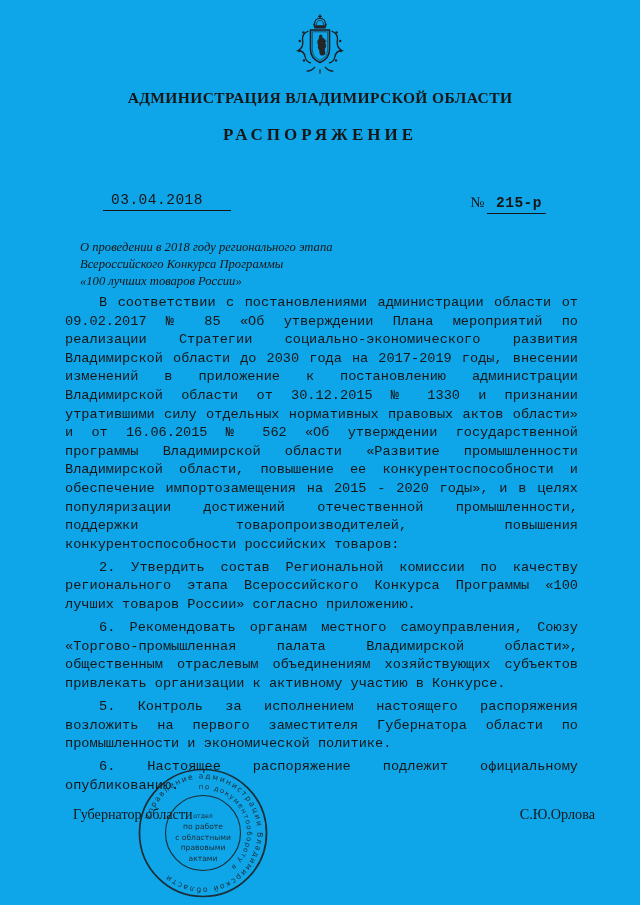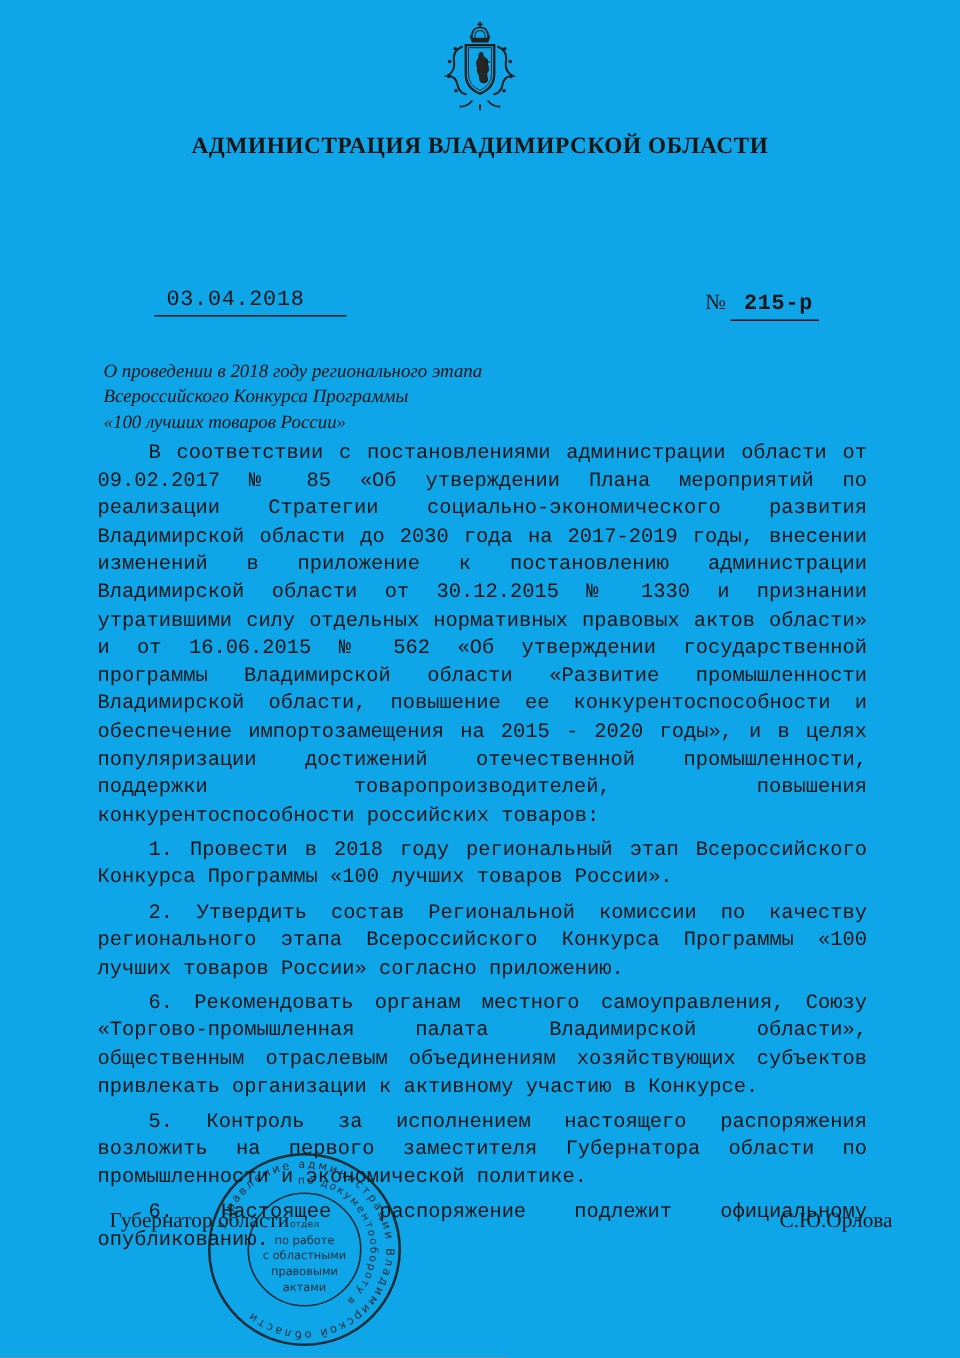--- a/index.html
+++ b/index.html
@@ -39,21 +39,21 @@
   }
   .number-box { font-size:14.5px; white-space:nowrap; }
   .number-value {
     font-family:"Liberation Mono", monospace;
     font-size:14.5px; font-weight:bold; letter-spacing:0.5px;
     border-bottom:1.6px solid #161616;
     padding:0 4px 2px 9px;
     text-align:right;
   }
   .subject {
-    position:absolute; top:239px; left:69px; width:350px;
+    position:absolute; top:239px; left:80px; width:350px;
     font-style:italic; font-size:12.6px; line-height:16.8px;
     white-space:pre-line; margin:0;
   }
   .body-text {
     position:absolute; top:294px; left:65px; width:513px;
     font-size:13.6px; line-height:18.6px; text-align:justify;font-family:Liberation Mono, monospace;
   }
   .body-text p { margin:0 0 4.5px 0; text-indent:34px; }
   .signature-row {
     position:absolute; top:806px; left:73px; right:45px;
@@ -103,33 +103,33 @@
       <circle cx="49.2" cy="28" r="1.2" fill="#222" stroke="none"></circle>
       <circle cx="49.8" cy="38" r="1.2" fill="#222" stroke="none"></circle>
       <circle cx="45" cy="47.5" r="1.2" fill="#222" stroke="none"></circle>
 
       <path d="M24 54 q-4 4.5 -8.5 4 M34 54 q4 4.5 8.5 4" stroke-width="1.2"></path>
       <path d="M29 56.5 v4" stroke-width="1.2"></path>
     </g>
   </svg>
 
   <h1 class="org-name">АДМИНИСТРАЦИЯ ВЛАДИМИРСКОЙ ОБЛАСТИ</h1>
+  <h2 class="doc-type">РАСПОРЯЖЕНИЕ</h2>
 
   <div class="ref-row">
     <span class="date-value">03.04.2018</span>
     <span class="number-box"><span>№</span> <span class="number-value">215-р</span></span>
   </div>
 
   <p class="subject">О проведении в 2018 году регионального этапа
 Всероссийского Конкурса Программы
 «100 лучших товаров России»</p>
 
   <div class="body-text">
     <p>В соответствии с постановлениями администрации области от 09.02.2017 № 85 «Об утверждении Плана мероприятий по реализации Стратегии социально-экономического развития Владимирской области до 2030 года на 2017-2019 годы, внесении изменений в приложение к постановлению администрации Владимирской области от 30.12.2015 № 1330 и признании утратившими силу отдельных нормативных правовых актов области» и от 16.06.2015 № 562 «Об утверждении государственной программы Владимирской области «Развитие промышленности Владимирской области, повышение ее конкурентоспособности и обеспечение импортозамещения на 2015 - 2020 годы», и в целях популяризации достижений отечественной промышленности, поддержки товаропроизводителей, повышения конкурентоспособности российских товаров:</p>
-    <p>1. Провести в 2018 году региональный этап Всероссийского Конкурса Программы «100 лучших товаров России».</p>
     <p>2. Утвердить состав Региональной комиссии по качеству регионального этапа Всероссийского Конкурса Программы «100 лучших товаров России» согласно приложению.</p>
     <p>6. Рекомендовать органам местного самоуправления, Союзу «Торгово-промышленная палата Владимирской области», общественным отраслевым объединениям хозяйствующих субъектов привлекать организации к активному участию в Конкурсе.</p>
     <p>5. Контроль за исполнением настоящего распоряжения возложить на первого заместителя Губернатора области по промышленности и экономической политике.</p>
     <p>6. Настоящее распоряжение подлежит официальному опубликованию.</p>
   </div>
 
   <div class="signature-row">
     <span>Губернатор области</span>
     <span>С.Ю.Орлова</span>
   </div>

